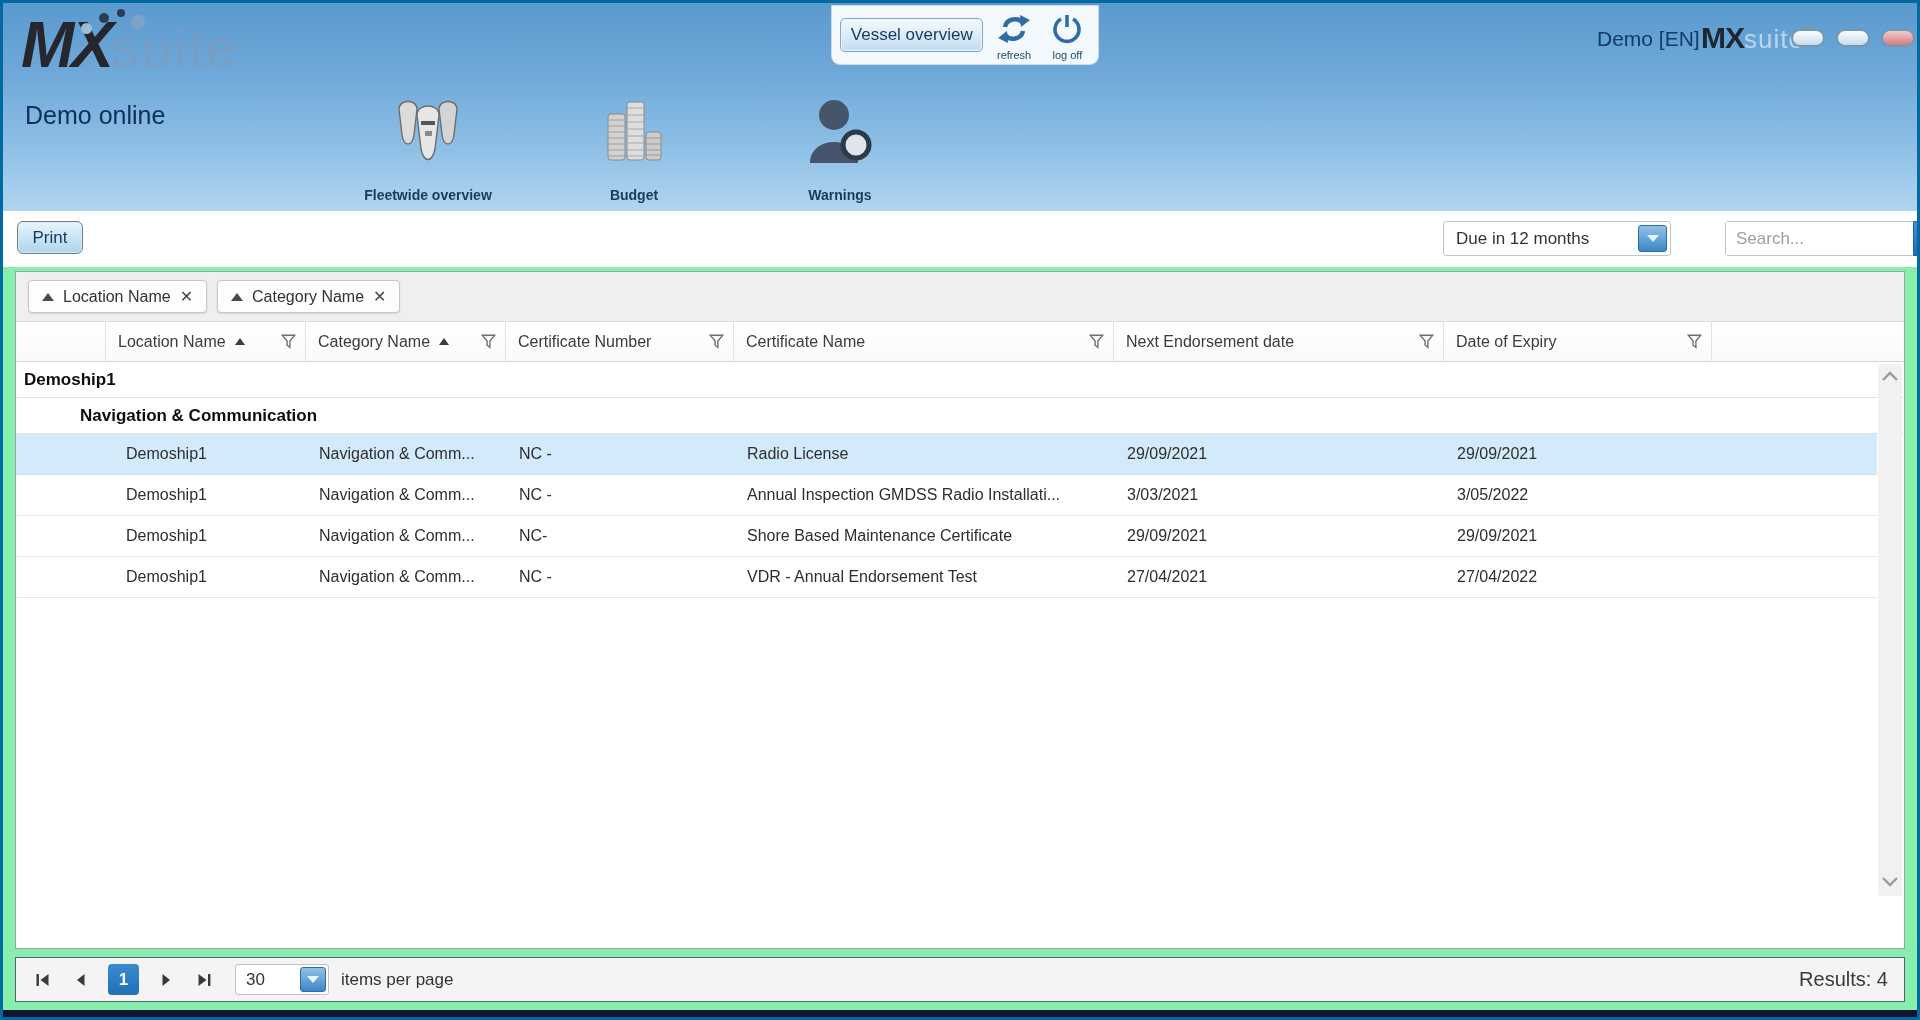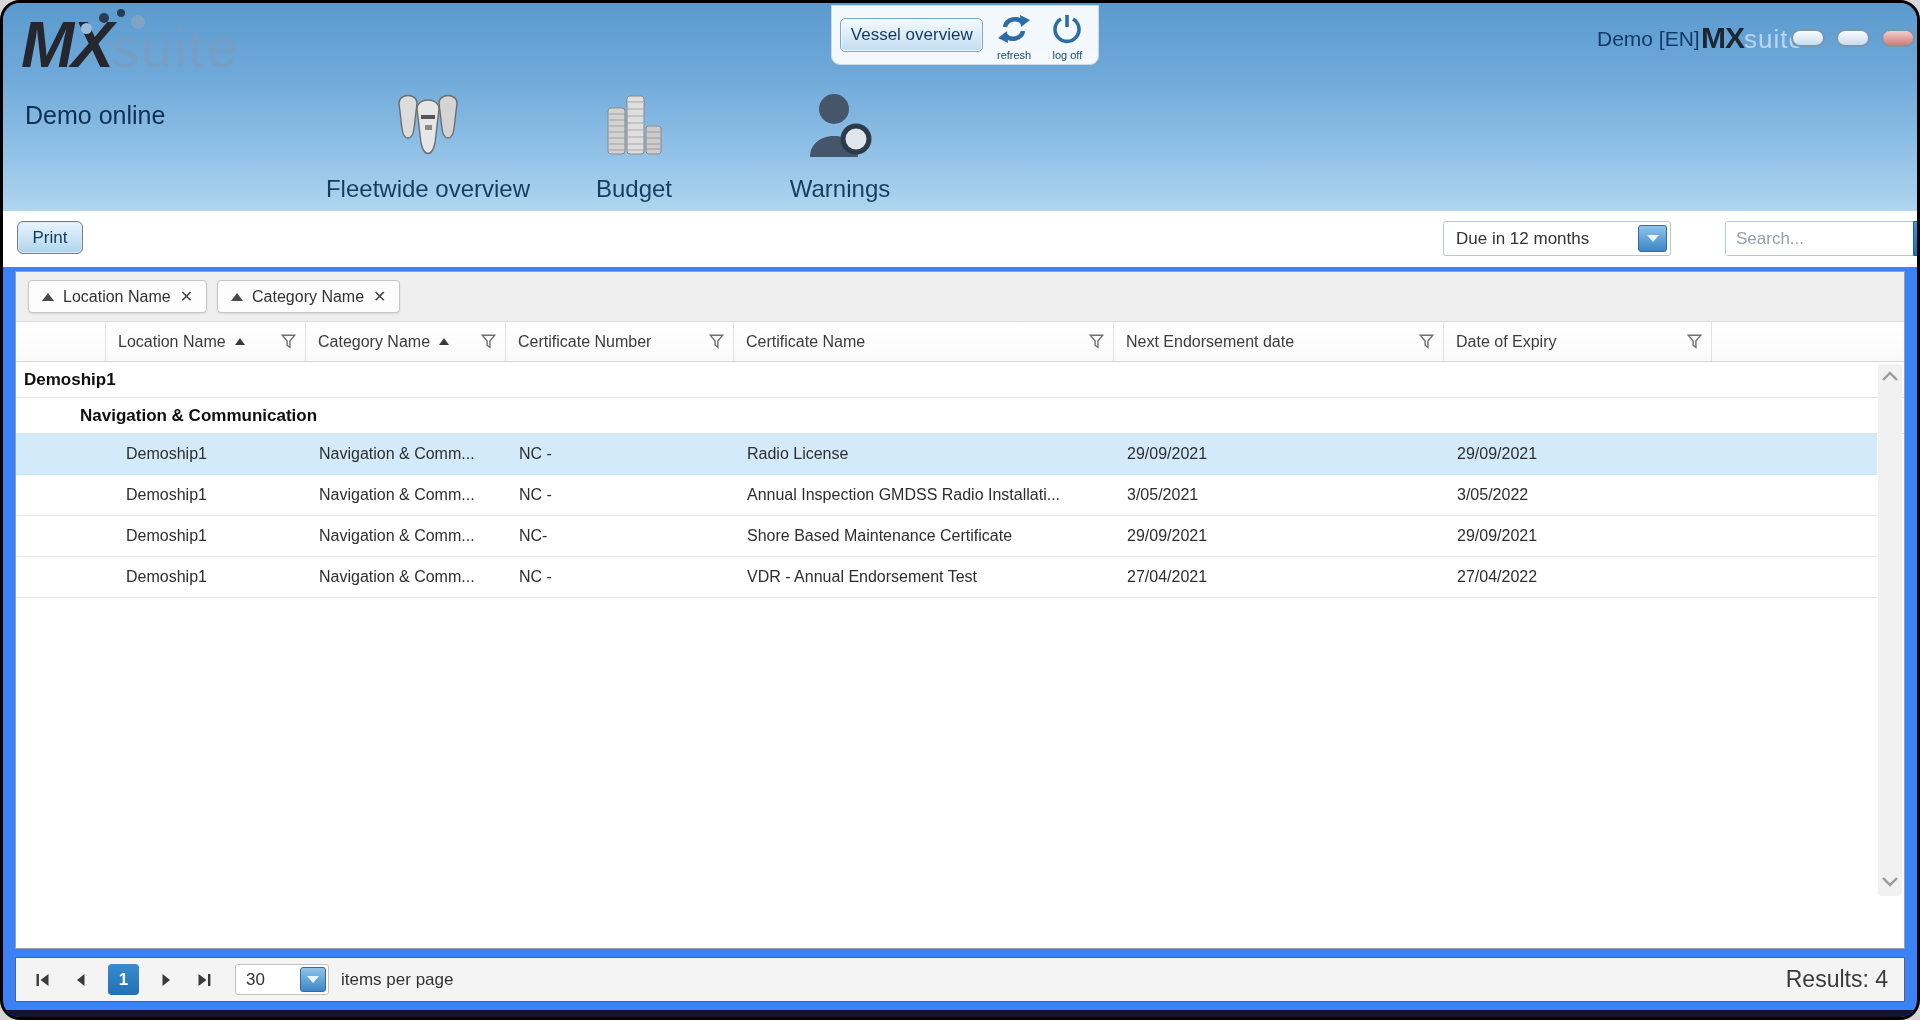--- a/index.html
+++ b/index.html
@@ -1,19 +1,19 @@
 <!DOCTYPE html>
 <html><head>
 <meta charset="utf-8">
 <style>
   * { margin:0; padding:0; box-sizing:border-box; }
   html,body { width:1920px; height:1020px; overflow:hidden; background:#d7d7d7;
               font-family:"Liberation Sans", sans-serif; }
   .window { position:absolute; inset:0; width:1920px; height:1020px;
-            border:3px solid #000000; border-radius:20px; overflow:hidden; background:#3b82f6; }
+            border:3px solid #0369a1; border-radius:0; overflow:hidden; background:#86efac; }
   .window::after { content:""; position:absolute; left:0; right:0; bottom:0; height:7px;
                    background:#141432; }
 
   
   .banner { position:absolute; top:0; left:0; right:0; height:208px;
             background:linear-gradient(180deg,#5b9ace 0%, #6fa9d9 35%, #8fc0e6 70%, #b0d5ef 100%); }
   .logo { position:absolute; top:10px; left:18px; line-height:1; white-space:nowrap; }
   .logo .mx { font-size:64px; font-weight:bold; color:#26262e; letter-spacing:-3px; }
   .logo .x  { font-style:italic; }
   .logo .suite { font-size:56px; color:#7d9cbe; opacity:.65; letter-spacing:2px; }
@@ -45,21 +45,21 @@
   .winbtn { width:34px; height:18px; border-radius:9px; border:2px solid #7696b2;
             background:linear-gradient(180deg,#fafdff,#c9dcec); }
   .winbtn.close { background:linear-gradient(180deg,#f3cccc,#cf7d7d); }
 
   
   .tabs { position:absolute; left:322px; top:73px; display:flex; height:135px; }
   .tab { width:206px; display:flex; flex-direction:column; align-items:center;
          justify-content:flex-end; padding-bottom:8px; cursor:pointer; }
   .tab.selected { background:#badcf4; border-radius:10px 10px 0 0; }
   .tab .iconwrap { flex:1; display:flex; align-items:center; justify-content:center; }
-  .tab-label { font-size:24px; color:#173c5e; }
+  .tab-label { font-size:14px; color:#173c5e;font-weight:bold; }
 
   
   .toolbar { position:absolute; top:208px; left:0; right:0; height:56px; background:#ffffff; }
   .btn-print { position:absolute; left:14px; top:10px; width:66px; height:33px; border-radius:6px;
                background:linear-gradient(180deg,#e9f5fc,#aed4ee); border:1px solid #7c7c7c;
                box-shadow:inset 0 0 0 1px #d6ebf8; font-size:17px; color:#123a5e;
                display:flex; align-items:center; justify-content:center; }
   .due-select { position:absolute; left:1440px; top:10px; width:228px; height:35px;
                 background:#fff; border:1px solid #b9c6d2; border-radius:3px;
                 display:flex; align-items:center; padding-left:12px; font-size:17px; color:#333; }
@@ -124,21 +124,21 @@
   .pg { display:flex; align-items:center; gap:16px; }
   .pg-btn { display:flex; align-items:center; justify-content:center; width:22px; height:22px; cursor:pointer; }
   .page-box { width:31px; height:31px; border-radius:4px; background:linear-gradient(180deg,#3a8bd0,#2170b6);
               color:#fff; font-weight:bold; font-size:17px; display:flex; align-items:center;
               justify-content:center; cursor:pointer; }
   .size-select { position:relative; width:94px; height:31px; background:#fff; border:1px solid #c2c2c2;
                  border-radius:3px; margin-left:20px; display:flex; align-items:center;
                  padding-left:10px; font-size:17px; color:#333; cursor:pointer; }
   .size-select .dd-btn { width:26px; height:25px; right:2px; top:2px; }
   .ipp-label { margin-left:12px; }
-  .results { margin-left:auto; font-size:23px; color:#3a3a3a; }
+  .results { margin-left:auto; font-size:20px; color:#3a3a3a; }
 </style>
 </head>
 <body>
 
 <div class="window">
 
   <div class="banner">
 
     <div class="logo">
       <span class="logo-dot dot4"></span>
@@ -360,21 +360,21 @@
         <div class="tcell">29/09/2021</div>
         <div class="tcell"></div>
       </div>
 
       <div class="trow grid-cols">
         <div class="tcell"></div>
         <div class="tcell loc">Demoship1</div>
         <div class="tcell">Navigation &amp; Comm...</div>
         <div class="tcell">NC -</div>
         <div class="tcell">Annual Inspection GMDSS Radio Installati...</div>
-        <div class="tcell">3/05/2021</div>
+        <div class="tcell">3/03/2021</div>
         <div class="tcell">3/05/2022</div>
         <div class="tcell"></div>
       </div>
 
       <div class="trow grid-cols">
         <div class="tcell"></div>
         <div class="tcell loc">Demoship1</div>
         <div class="tcell">Navigation &amp; Comm...</div>
         <div class="tcell">NC-</div>
         <div class="tcell">Shore Based Maintenance Certificate</div>

